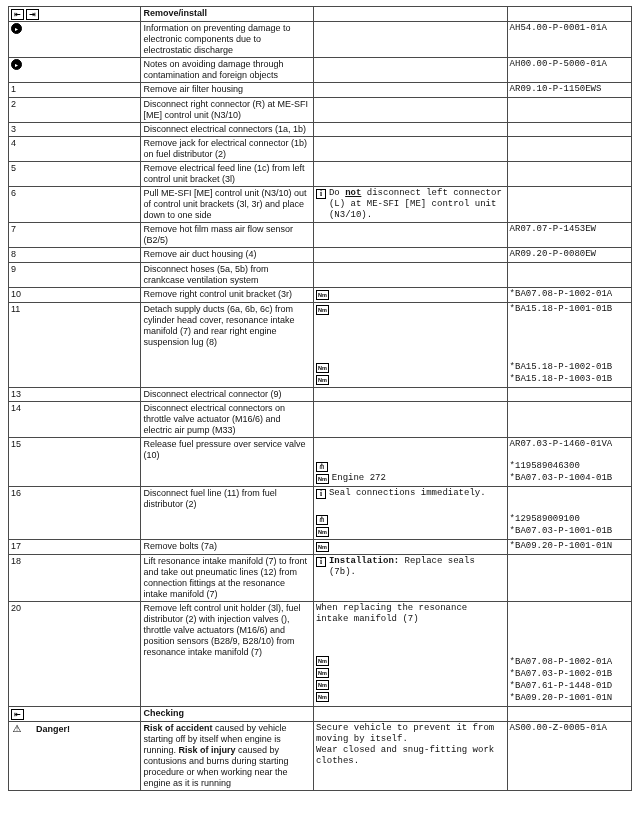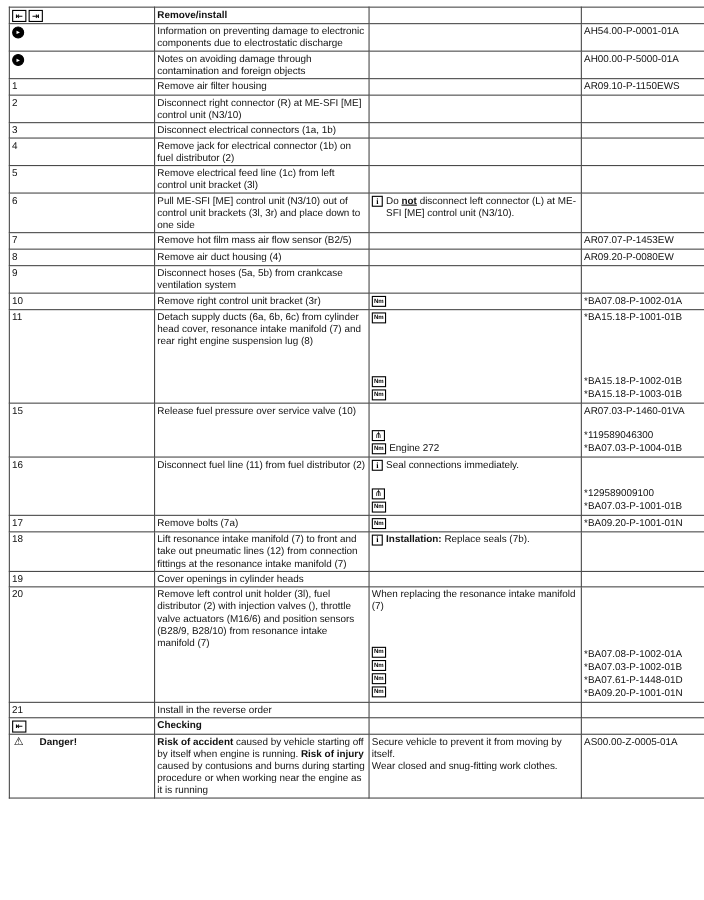--- a/index.html
+++ b/index.html
@@ -8,25 +8,25 @@
     width: 640px; height: 818px; overflow: hidden;
     font-family: "Liberation Sans", "DejaVu Sans", sans-serif;
     font-size: 9px; color: #111; -webkit-font-smoothing: antialiased;
   }
   .page { padding: 6px 8px; }
   table { border-collapse: collapse; table-layout: fixed; width: 624px; }
   td {
     border: 1px solid #4a4a4a; vertical-align: top;
     padding: 1px 3px 1px 2px; line-height: 11px; word-wrap: break-word;
   }
-  .c1 { width: 132px; } .c2 { width: 195px; } .c3 { width: 193px; } .c4 { width: 124px; }
+  .c1 { width: 132px; } .c2 { width: 172px; } .c3 { width: 193px; } .c4 { width: 124px; }
   .b { font-weight: bold; }
   .u { text-decoration: underline; }
   .line { min-height: 12px; display: flex; align-items: flex-start; gap: 3px; }
-  .lt { flex: 1 1 auto; }
+  .lt { flex: 1 1 auto; font-family: Liberation Mono, monospace; }
   .spacer { width: 100%; }
   .stepnum { display: inline-block; }
   .steplabel { margin-left: 13px; }
   
   .ic {
     display: inline-block; flex: 0 0 auto;
     border: 1px solid #000; min-width: 12px; height: 10px;
     line-height: 8px; font-size: 6px; text-align: center;
     margin-top: 1px; background: #fff; color: #000;
   }
@@ -187,20 +187,32 @@
             <div class="spacer" style="height: 46px;"></div>
             <div class="line">
               <span class="lt">*BA15.18-P-1002-01B</span>
             </div>
             <div class="line">
               <span class="lt">*BA15.18-P-1003-01B</span>
             </div>
           </td>
         </tr>
         <tr class="row">
+          <td class="c1"><span class="stepnum">13</span></td>
+          <td class="c2"><span>Disconnect electrical connector (9)</span></td>
+          <td class="c3"></td>
+          <td class="c4"></td>
+        </tr>
+        <tr class="row">
+          <td class="c1"><span class="stepnum">14</span></td>
+          <td class="c2"><span>Disconnect electrical connectors on throttle valve actuator (M16/6) and electric air pump (M33)</span></td>
+          <td class="c3"></td>
+          <td class="c4"></td>
+        </tr>
+        <tr class="row">
           <td class="c1"><span class="stepnum">15</span></td>
           <td class="c2"><span>Release fuel pressure over service valve (10)</span></td>
           <td class="c3">
             <div class="spacer" style="height: 22px;"></div>
             <div class="line">
               <span class="ic ic-tool">⋔</span>
             </div>
             <div class="line">
               <span class="ic ic-nm">Nm</span>
               <span class="lt"><span>Engine 272</span></span>
@@ -264,26 +276,20 @@
           <td class="c2"><span>Lift resonance intake manifold (7) to front and take out pneumatic lines (12) from connection fittings at the resonance intake manifold (7)</span></td>
           <td class="c3">
             <div class="line">
               <span class="ic ic-info">i</span>
               <span class="lt"><span class="b ">Installation:</span><span> Replace seals (7b).</span></span>
             </div>
           </td>
           <td class="c4"></td>
         </tr>
         <tr class="row">
-          <td class="c1"><span class="stepnum">19</span></td>
-          <td class="c2"><span>Cover openings in cylinder heads</span></td>
-          <td class="c3"></td>
-          <td class="c4"></td>
-        </tr>
-        <tr class="row">
           <td class="c1"><span class="stepnum">20</span></td>
           <td class="c2"><span>Remove left control unit holder (3l), fuel distributor (2) with injection valves (), throttle valve actuators (M16/6) and position sensors (B28/9, B28/10) from resonance intake manifold (7)</span></td>
           <td class="c3">
             <div class="line">
               <span class="lt"><span>When replacing the resonance intake manifold (7)</span></span>
             </div>
             <div class="spacer" style="height: 30px;"></div>
             <div class="line">
               <span class="ic ic-nm">Nm</span>
             </div>
@@ -305,26 +311,20 @@
             <div class="line">
               <span class="lt">*BA07.03-P-1002-01B</span>
             </div>
             <div class="line">
               <span class="lt">*BA07.61-P-1448-01D</span>
             </div>
             <div class="line">
               <span class="lt">*BA09.20-P-1001-01N</span>
             </div>
           </td>
-        </tr>
-        <tr class="row">
-          <td class="c1"><span class="stepnum">21</span></td>
-          <td class="c2"><span>Install in the reverse order</span></td>
-          <td class="c3"></td>
-          <td class="c4"></td>
         </tr>
         <tr class="row">
           <td class="c1"><span class="ic ic-skip-start">⇤</span></td>
           <td class="c2"><span class="b">Checking</span></td>
           <td class="c3"></td>
           <td class="c4"></td>
         </tr>
         <tr class="row">
           <td class="c1"><span class="ic ic-danger">⚠</span><span class="b steplabel">Danger!</span></td>
           <td class="c2"><span class="b ">Risk of accident</span><span> caused by vehicle starting off by itself when engine is running.  </span><span class="b ">Risk of injury</span><span> caused by contusions and burns during starting procedure or when working near the engine as it is running</span></td>

